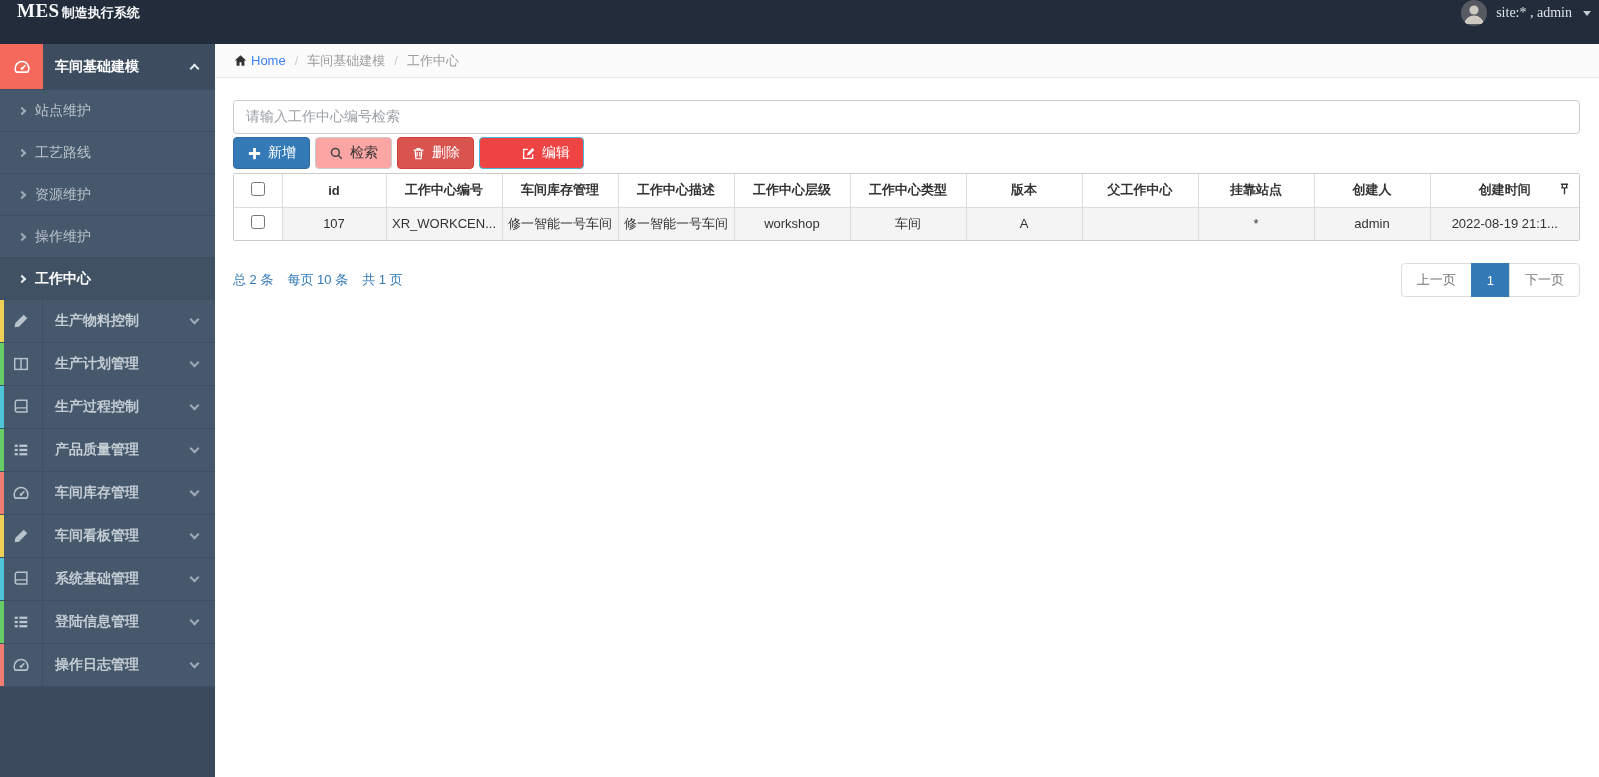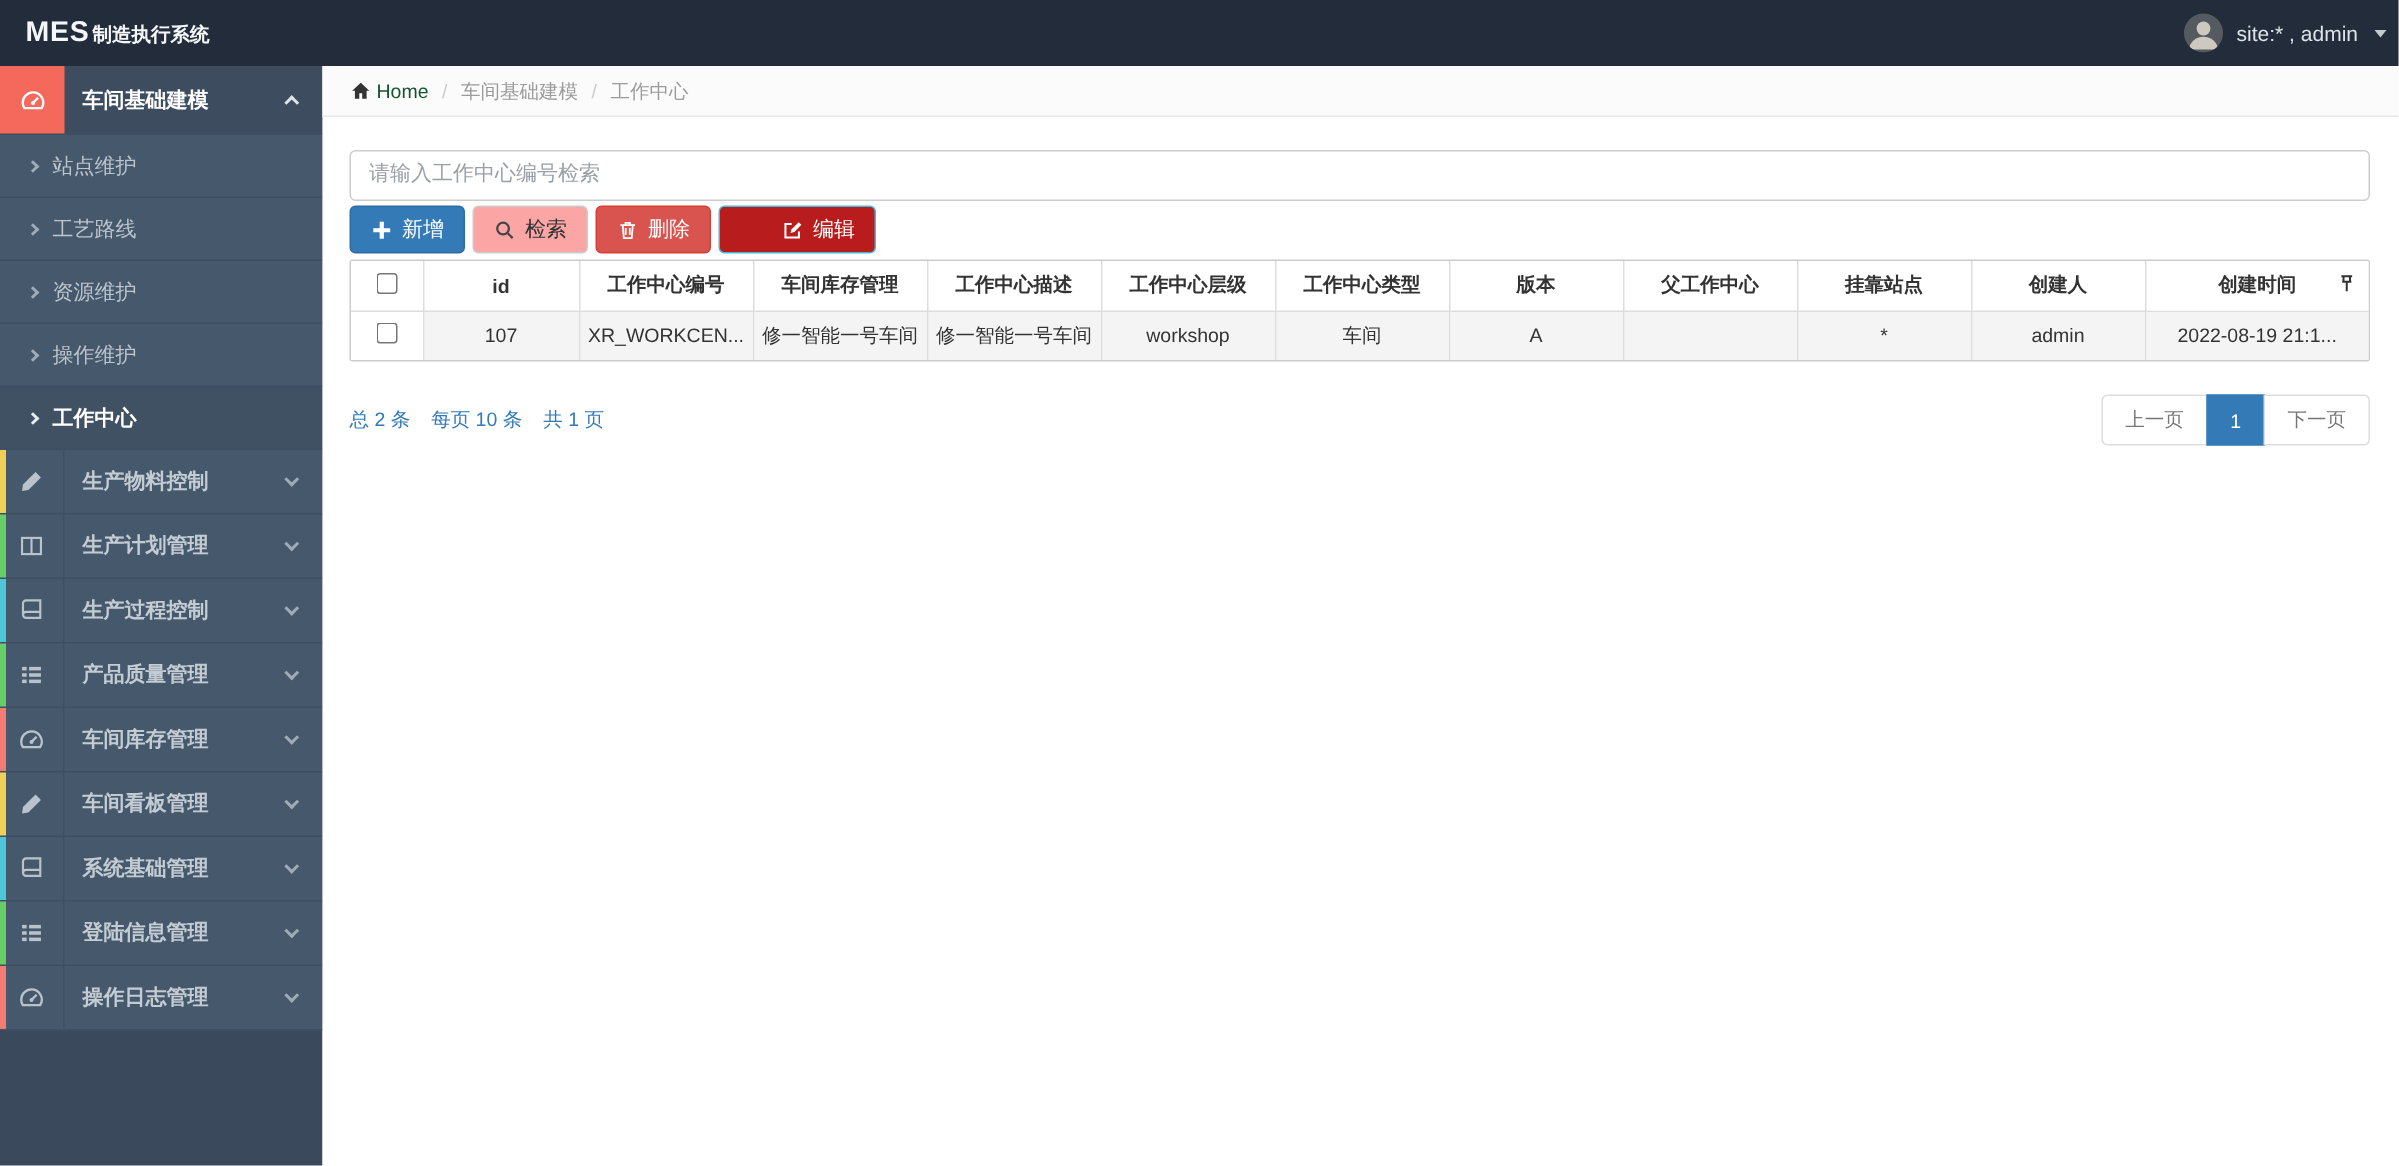--- a/index.html
+++ b/index.html
@@ -1,21 +1,21 @@
 <!DOCTYPE html>
 <html><head>
 <meta charset="utf-8">
 <style>
   * { margin:0; padding:0; box-sizing:border-box; }
   html,body { width:1599px; height:777px; overflow:hidden; background:#fff;
               font-family:"Liberation Sans", sans-serif; }
 
   
   .navbar { position:absolute; top:0; left:0; width:1599px; height:44px;
-            background:#222c3a; display:flex; align-items:center; justify-content:space-between; z-index:5;}
+            background:#222c3a; display:flex; align-items:flex-start; justify-content:space-between; z-index:5;font-family:Liberation Serif, serif;}
   .brand { padding-left:17px; color:#f4f6f8; display:flex; align-items:baseline; cursor:pointer;}
   .brand-mes { font-size:19px; font-weight:bold; letter-spacing:.5px; }
   .brand-rest { font-size:13px; font-weight:bold; margin-left:2px; }
   .nav-user { display:flex; align-items:center; gap:9px; padding-right:8px; color:#dde3e9; font-size:14px; cursor:pointer;}
   .avatar { width:26px; height:26px; border-radius:50%; overflow:hidden; display:block; background:#4a4f57;}
   .caret { width:0; height:0; border-left:4px solid transparent; border-right:4px solid transparent;
            border-top:5px solid #c3cad2; display:inline-block; margin-left:2px;}
 
   
   .sidebar { position:absolute; top:44px; left:0; width:215px; height:733px; background:#3a4a5c; }
@@ -37,39 +37,39 @@
           border-bottom:2px solid #9fabb6; transform:rotate(-45deg); flex:0 0 auto;}
   .srow .slabel { margin-left:10px; }
   .srow.active { background:#405164; color:#fff; font-weight:bold;}
   .srow.active .schev { border-color:#e8edf1; }
   .side-icon { width:18px; height:18px; }
 
   
   .content { position:absolute; top:44px; left:215px; width:1384px; height:733px; background:#fff; }
   .breadcrumb { height:34px; background:#fbfbfb; border-bottom:1px solid #e9e9e9;
                 display:flex; align-items:center; padding-left:19px; font-size:13px; color:#9b9b9b;}
-  .bc-home { display:flex; align-items:center; gap:4px; color:#14532d; cursor:pointer;}
+  .bc-home { display:flex; align-items:center; gap:4px; color:#3b82f6; cursor:pointer;}
   .bc-home svg { width:13px; height:13px; fill:#333; }
   .bc-sep { margin:0 9px; color:#ccc; }
   .bc-item { color:#9b9b9b; }
 
   .container { padding:22px 19px 0 18px; }
   .search-input { width:100%; height:34px; border:1px solid #ccc; border-radius:4px;
                   padding:0 12px; font-size:14px; color:#555; outline:none; font-family:Liberation Mono, monospace;}
   .search-input::placeholder { color:#9aa0a6; }
 
   .toolbar { margin-top:3px; display:flex; gap:5px; }
   .btn { height:32px; border-radius:4px; border:1px solid transparent; font-size:14px;
          display:inline-flex; align-items:center; gap:6px; padding:0 13px; cursor:pointer;
          font-family:inherit; }
   .btn svg { width:15px; height:15px; }
   .btn-primary { background:#337ab7; border-color:#2e6da4; color:#fff; }
   .btn-default { background:#fca5a5; border-color:#ccc; color:#333; }
   .btn-danger  { background:#d9534f; border-color:#d43f3a; color:#fff; }
-  .btn-info    { background:#b91c1c; border-color:#46b8da; color:#fff;padding-left:41px; }
+  .btn-info    { background:#ef4444; border-color:#46b8da; color:#fff;padding-left:41px; }
 
   .table-wrap { margin-top:4px; border:1px solid #ccc; border-radius:2px; }
   table { width:100%; border-collapse:collapse; table-layout:fixed; font-size:13px; color:#333; }
   th, td { border:1px solid #ddd; height:33px; text-align:center; overflow:hidden; white-space:nowrap;}
   th { font-weight:bold; background:#fff; border-top:none; }
   th:first-child, td:first-child { border-left:none; }
   th:last-child, td:last-child { border-right:none; }
   tr.striped td { background:#f4f4f4; }
   tr.striped td:first-child { background:#fff; }
   tbody tr:last-child td { border-bottom:none; }

